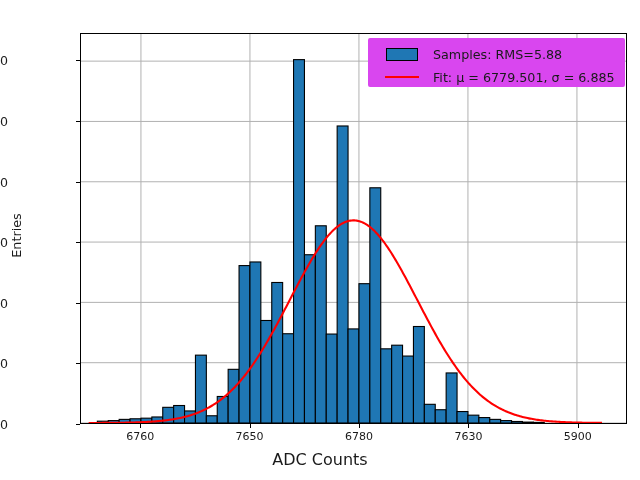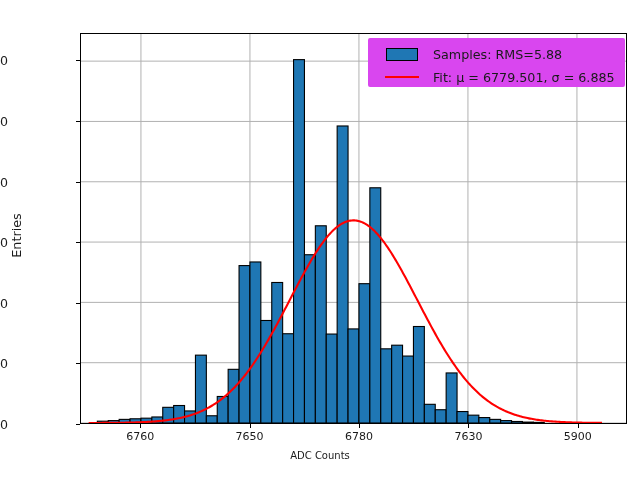--- a/index.html
+++ b/index.html
@@ -24,21 +24,21 @@
     font-size:12.6px;color:#1a1a1a;transform:translateY(-50%);
   }
   .xtick-label{
     position:absolute;top:430px;width:80px;text-align:center;
     font-size:11px;color:#1a1a1a;margin-left:-40px;
   }
   .ytick-mark{position:absolute;left:76px;width:4px;height:1px;background:#000;}
   .xtick-mark{position:absolute;top:424px;width:1px;height:4px;background:#000;}
   #xlabel{
     position:absolute;left:0;top:450px;width:640px;text-align:center;
-    font-size:10px;color:#1a1a1a;
+    font-size:16px;color:#1a1a1a;
   }
   #ylabel{
     position:absolute;left:-44px;top:228px;width:120px;text-align:center;
     font-size:12.8px;color:#1a1a1a;transform:rotate(-90deg);
     transform-origin:center center;
   }
   #legend{
     position:absolute;left:368px;top:38px;width:257px;height:49px;
     background:#d946ef;border:3px solid #d946ef;border-radius:2px;
     box-sizing:border-box;

